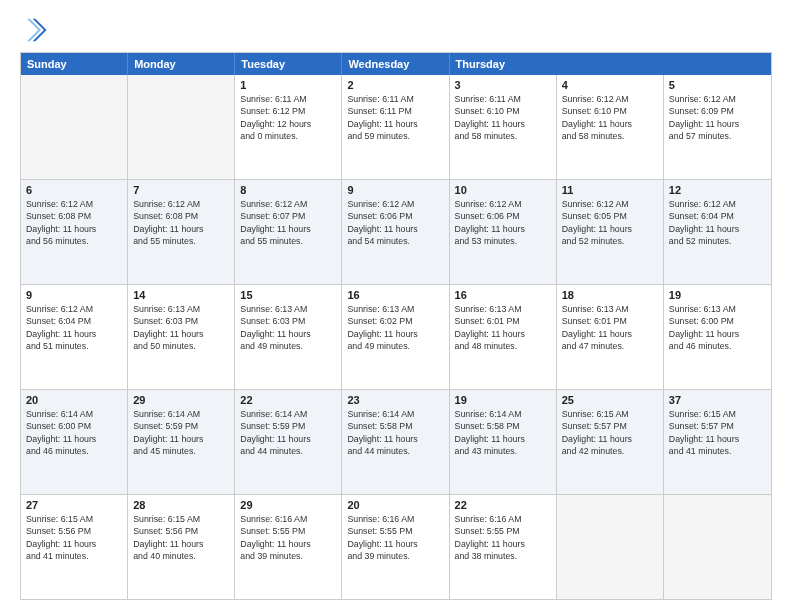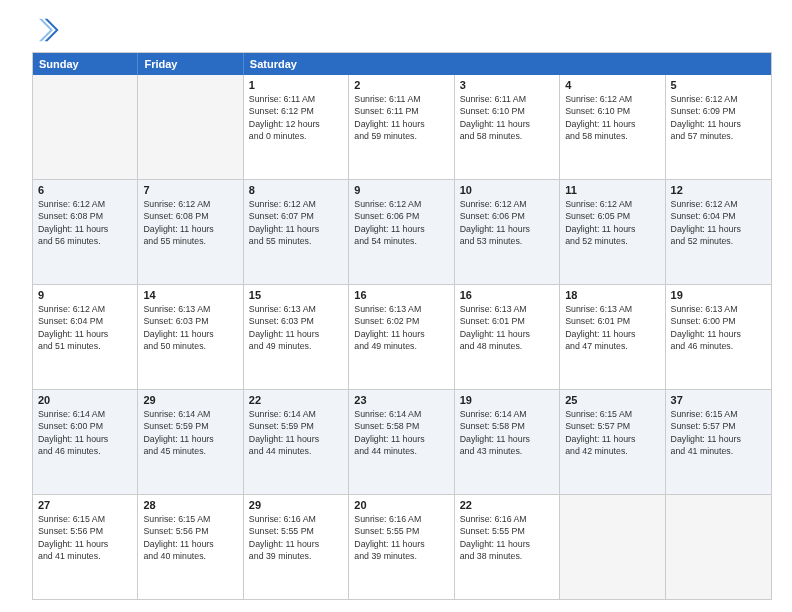--- a/index.html
+++ b/index.html
@@ -6,21 +6,21 @@
     body {
       font-family: Arial, sans-serif;
       background: #fff;
       width: 792px;
       height: 612px;
       overflow: hidden;
     }
     .page {
       width: 792px;
       height: 612px;
-      padding: 16px 20px 12px 32px;
+      padding: 16px 20px 12px 20px;
       display: flex;
       flex-direction: column;
     }
     .header {
       display: flex;
       align-items: flex-start;
       justify-content: space-between;
       margin-bottom: 8px;
     }
     .logo {
@@ -126,22 +126,24 @@
     </div>
     <div class="title-block">
       <div class="month-title"></div>
       <div class="location-title"></div>
     </div>
   </div>
 
   <div class="calendar">
     <div class="cal-header" id="cal-header">
         <div class="cal-header-cell">Sunday</div>
-        <div class="cal-header-cell">Friday</div>
-        <div class="cal-header-cell">Saturday</div>
+        <div class="cal-header-cell">Monday</div>
+        <div class="cal-header-cell">Tuesday</div>
+        <div class="cal-header-cell">Wednesday</div>
+        <div class="cal-header-cell">Thursday</div>
       </div>
     <div class="cal-body" id="cal-body">
         <div class="cal-week">
           <div class="cal-cell empty"></div>
           <div class="cal-cell empty"></div>
           <div class="cal-cell">
             <span class="day-num">1</span>
             <div class="day-info" style="white-space: pre-line;">Sunrise: 6:11 AM
 Sunset: 6:12 PM
 Daylight: 12 hours

